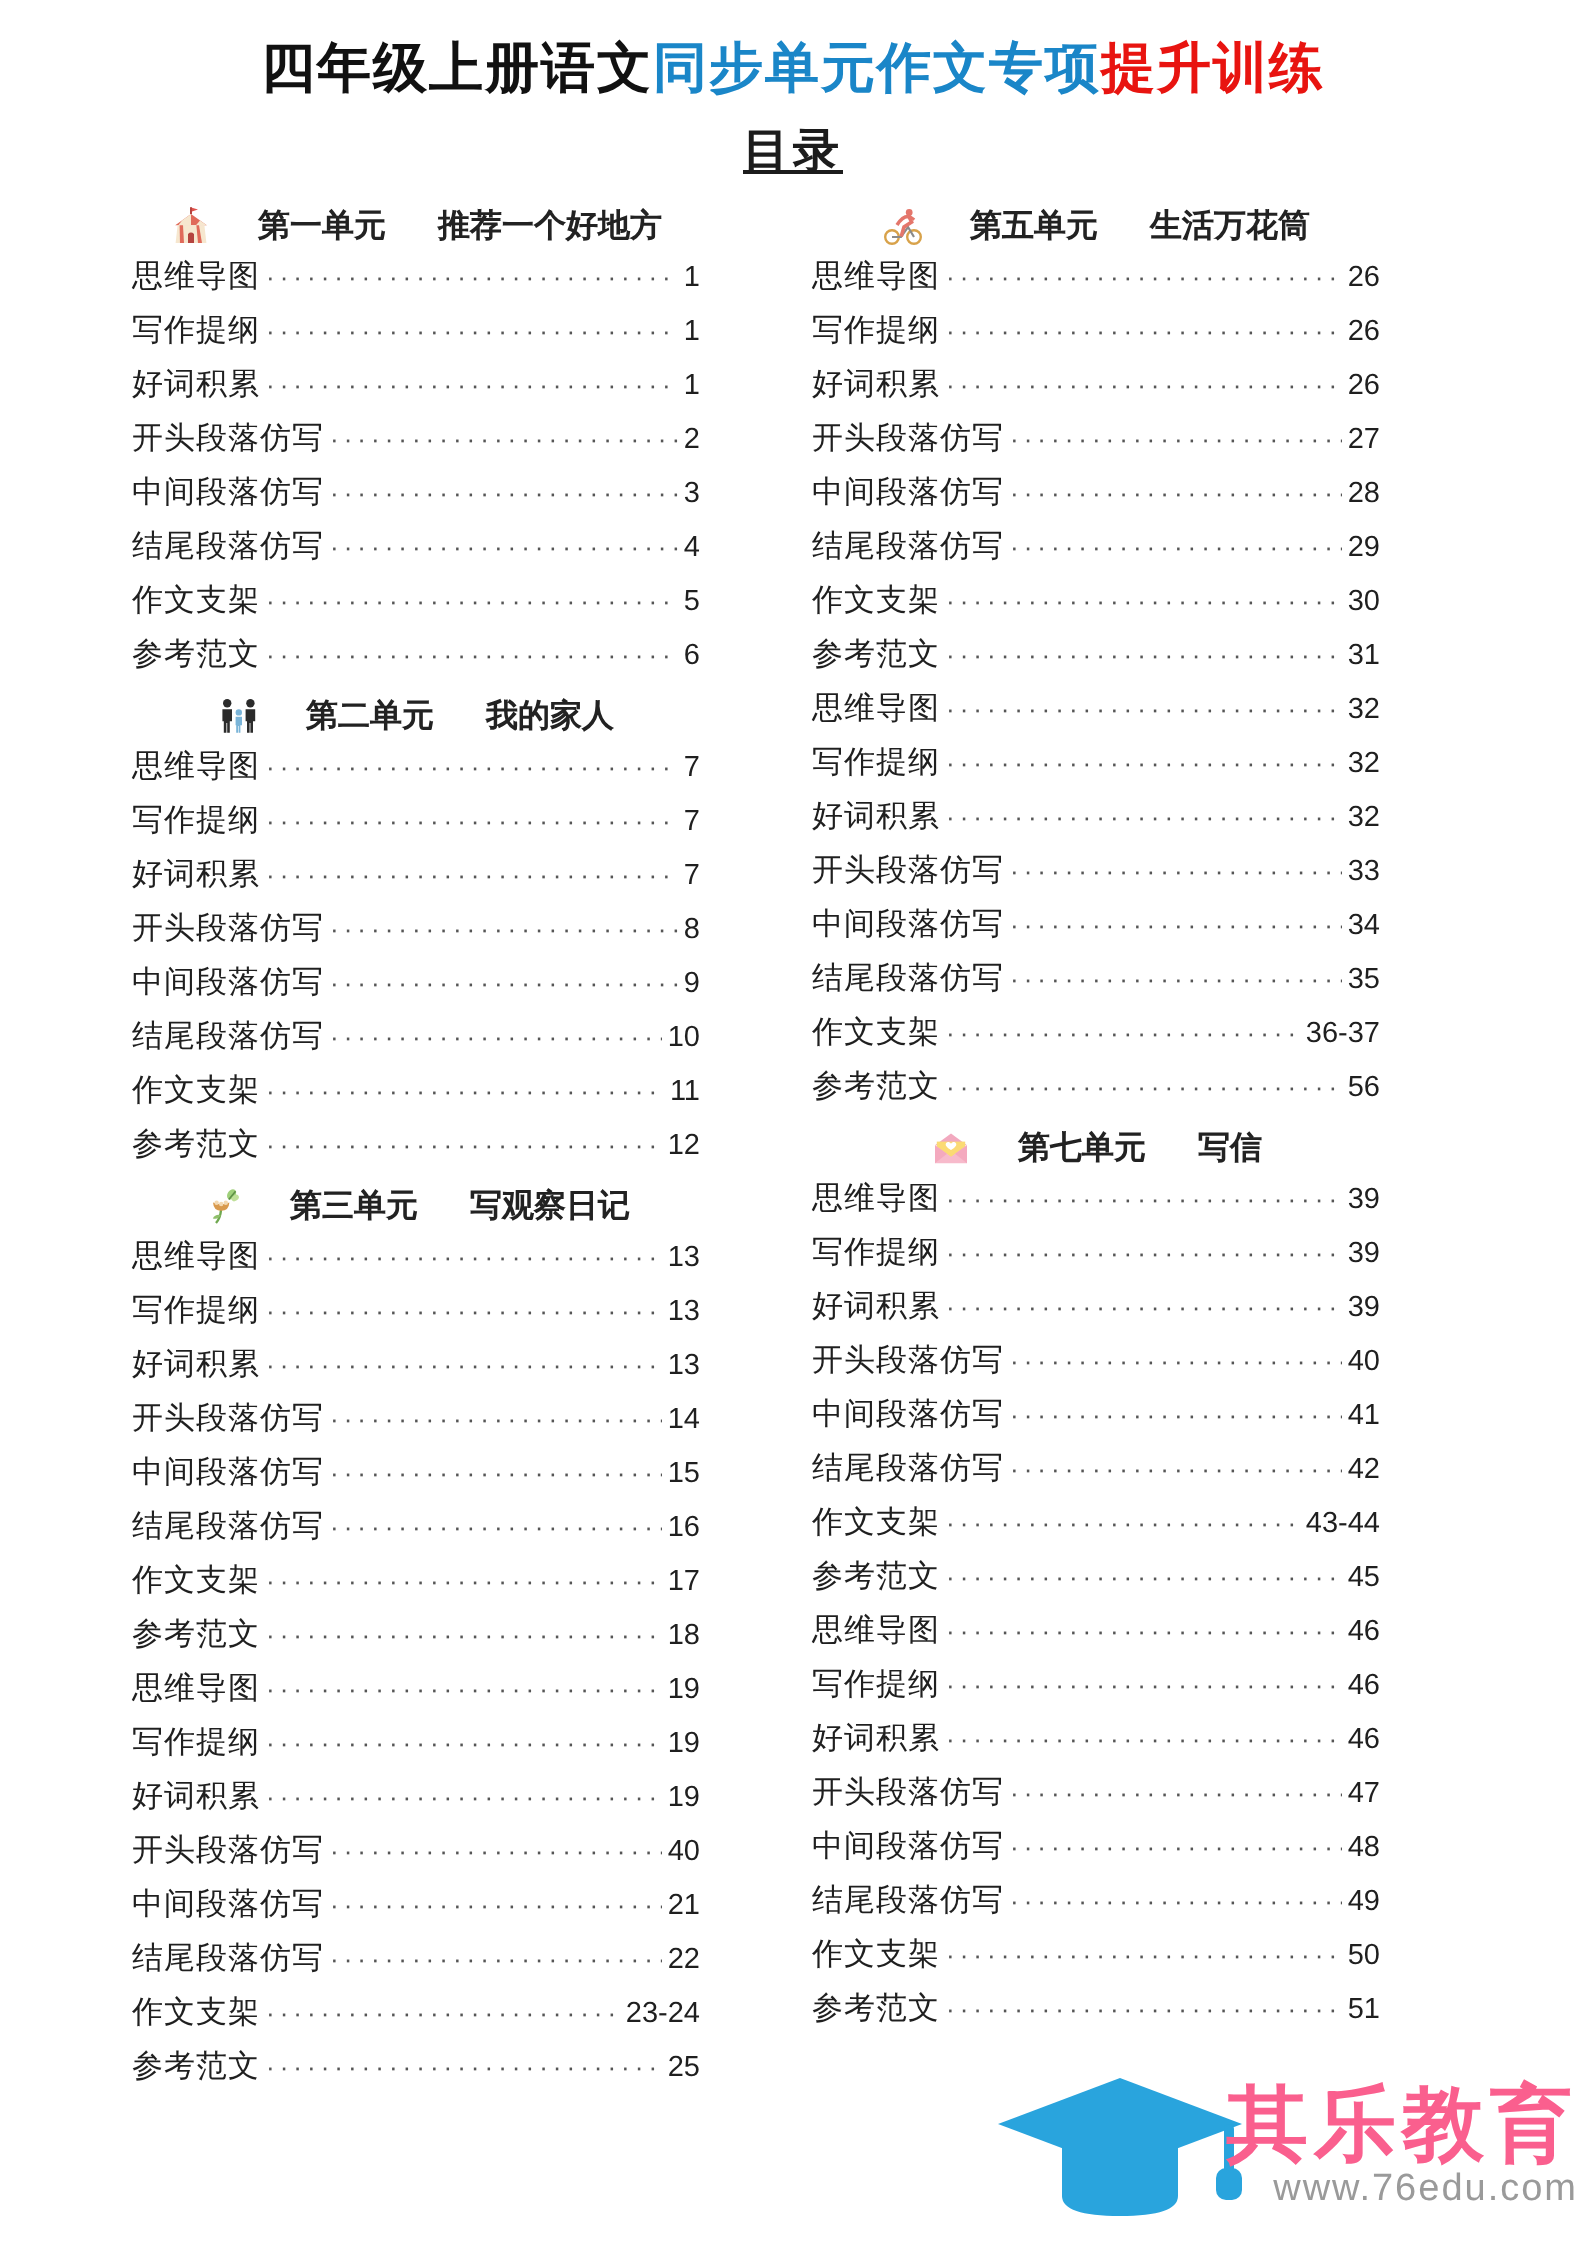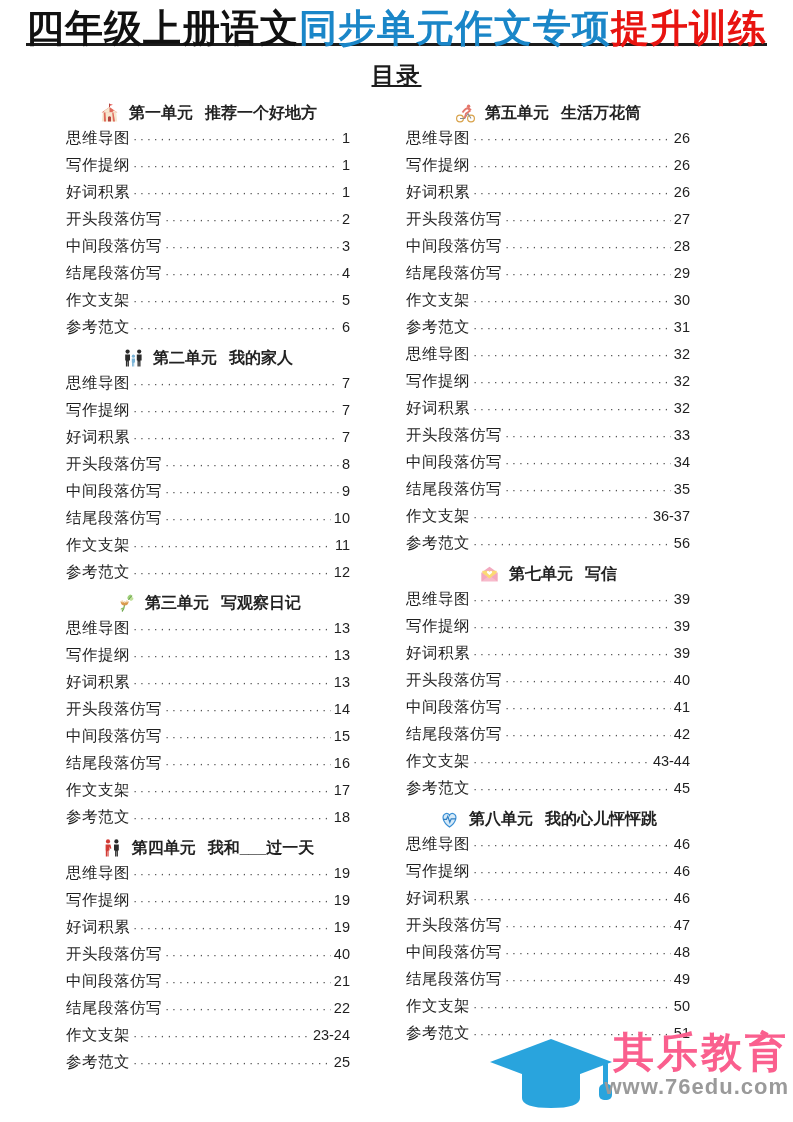--- a/index.html
+++ b/index.html
@@ -1,51 +1,51 @@
 <!DOCTYPE html>
 <html style="--title-blue: #1a86c8; --title-red: #e81410; --brand-pink: #fa5f8e; --web-gray: #9a9a9a;"><head>
 <meta charset="utf-8">
 <style>
   html,body{margin:0;padding:0;background:#ffffff;}
   body{width:793px;height:1122px;position:relative;overflow:hidden;
        font-family:"Liberation Sans","DejaVu Sans",sans-serif;color:#1c1c1c;}
 
   
-  .page-title{margin-top:8px;text-align:center;font-size:38px;font-weight:bold;
-              letter-spacing:1px;white-space:nowrap;line-height:1.1;text-decoration:underline;}
+  .page-title{margin-top:20px;text-align:center;font-size:27px;font-weight:bold;
+              letter-spacing:1px;white-space:nowrap;line-height:1.1;}
   .t-black{color:#111111;}
   .t-blue{color:var(--title-blue,#1a86c8);}
   .t-red{color:var(--title-red,#e81410);}
   .toc-heading{margin-top:10px;text-align:center;font-size:23px;font-weight:bold;
                font-family:"Liberation Serif","DejaVu Serif",serif;letter-spacing:2px;text-decoration:underline;}
 
   
   .columns{display:flex;gap:56px;margin:8px 0 0 66px;}
   .col{width:284px;flex:0 0 284px;}
   .unit{margin:0;}
-  .unit-header{display:flex;align-items:center;justify-content:center;gap:9px;
+  .unit-header{display:flex;align-items:center;justify-content:center;gap:23px;
                height:29px;font-size:16px;font-weight:bold;color:#222;white-space:nowrap;}
   .unit-icon{display:inline-flex;width:21px;height:21px;flex:0 0 21px;}
   .unit-icon svg{width:21px;height:21px;}
   .unit-name{margin-right:3px;}
   .toc-row{display:flex;align-items:baseline;height:27px;font-size:15.5px;color:#1f1f1f;
            white-space:nowrap;}
   .toc-label{flex:0 0 auto;letter-spacing:0.5px;}
   .dots{flex:1 1 auto;overflow:hidden;margin:0 3px;color:#555;font-size:13px;}
   .dots::after{content:"························································································································································";
                letter-spacing:2.5px;white-space:nowrap;}
   .page-num{flex:0 0 auto;font-size:14.5px;color:#1f1f1f;}
 
   
-  .logo{position:absolute;right:4px;bottom:6px;display:flex;align-items:flex-start;z-index:5;}
+  .logo{position:absolute;right:4px;bottom:6px;display:flex;align-items:center;z-index:5;}
   .cap{display:inline-flex;margin-right:-16px;position:relative;z-index:1;}
   .logo-text{text-align:right;position:relative;z-index:2;}
   .brand{font-size:41px;font-weight:bold;color:var(--brand-pink,#fa5f8e);
          letter-spacing:3px;line-height:1.0;white-space:nowrap;}
-  .site{font-size:22px;font-weight:bold;color:var(--web-gray,#9a9a9a);
+  .site{font-size:19px;font-weight:normal;color:var(--web-gray,#9a9a9a);
         letter-spacing:1px;line-height:1.1;margin-top:2px;white-space:nowrap;}
 </style>
 </head>
 <body>
 
 <div class="page-title">
   <span class="t-black">四年级上册语文</span><span class="t-blue">同步单元作文专项</span><span class="t-red">提升训练</span>
 </div>
 
 <div class="toc-heading">目录</div>
@@ -226,36 +226,20 @@
           <span class="dots"></span>
           <span class="page-num">17</span>
         </div>
         <div class="toc-row">
           <span class="toc-label">参考范文</span>
           <span class="dots"></span>
           <span class="page-num">18</span>
         </div>
       </div>
       <div class="unit">
-        <div class="unit-header">
-          <span class="unit-icon">
-            <svg viewBox="0 0 21 21">
-              <g fill="#d23b35">
-                <circle cx="6" cy="3.4" r="2.1"></circle>
-                <path d="M3.6 6.4 L8.4 6.4 L9.4 10.5 L8.2 10.8 L7.5 8.4 L7.5 12.6 L6.6 12.6 L6.6 18.4 L5.4 18.4 L5.4 13.3 L5 13.3 L5 18.4 L3.8 18.4 L3.8 12.6 L3.6 12.6 Z"></path>
-              </g>
-              <g fill="#2b2b2b">
-                <circle cx="14.4" cy="3.4" r="2.1"></circle>
-                <path d="M12 6.4 L16.8 6.4 L16.8 12.6 L15.9 12.6 L15.9 18.4 L14.7 18.4 L14.7 13.3 L14.3 13.3 L14.3 18.4 L13.1 18.4 L13.1 12.6 L12 12.6 Z"></path>
-              </g>
-            </svg>
-          </span>
-          <span class="unit-name">第四单元</span>
-          <span class="unit-topic">我和___过一天</span>
-        </div>
         <div class="toc-row">
           <span class="toc-label">思维导图</span>
           <span class="dots"></span>
           <span class="page-num">19</span>
         </div>
         <div class="toc-row">
           <span class="toc-label">写作提纲</span>
           <span class="dots"></span>
           <span class="page-num">19</span>
         </div>
@@ -440,30 +424,20 @@
           <span class="dots"></span>
           <span class="page-num">43-44</span>
         </div>
         <div class="toc-row">
           <span class="toc-label">参考范文</span>
           <span class="dots"></span>
           <span class="page-num">45</span>
         </div>
       </div>
       <div class="unit">
-        <div class="unit-header">
-          <span class="unit-icon">
-            <svg viewBox="0 0 21 21">
-              <path d="M10.5 18 C3.2 13 2.6 6.4 6.4 4.7 C8.5 3.8 10 5 10.5 6.3 C11 5 12.5 3.8 14.6 4.7 C18.4 6.4 17.8 13 10.5 18 Z" fill="#d6eaf8" stroke="#3b8fd4" stroke-width="1.2"></path>
-              <polyline points="4,10.4 7.4,10.4 8.8,7.4 10.8,13.2 12.2,9.8 17,9.8" fill="none" stroke="#2f7fc4" stroke-width="1.2"></polyline>
-            </svg>
-          </span>
-          <span class="unit-name">第八单元</span>
-          <span class="unit-topic">我的心儿怦怦跳</span>
-        </div>
         <div class="toc-row">
           <span class="toc-label">思维导图</span>
           <span class="dots"></span>
           <span class="page-num">46</span>
         </div>
         <div class="toc-row">
           <span class="toc-label">写作提纲</span>
           <span class="dots"></span>
           <span class="page-num">46</span>
         </div>

